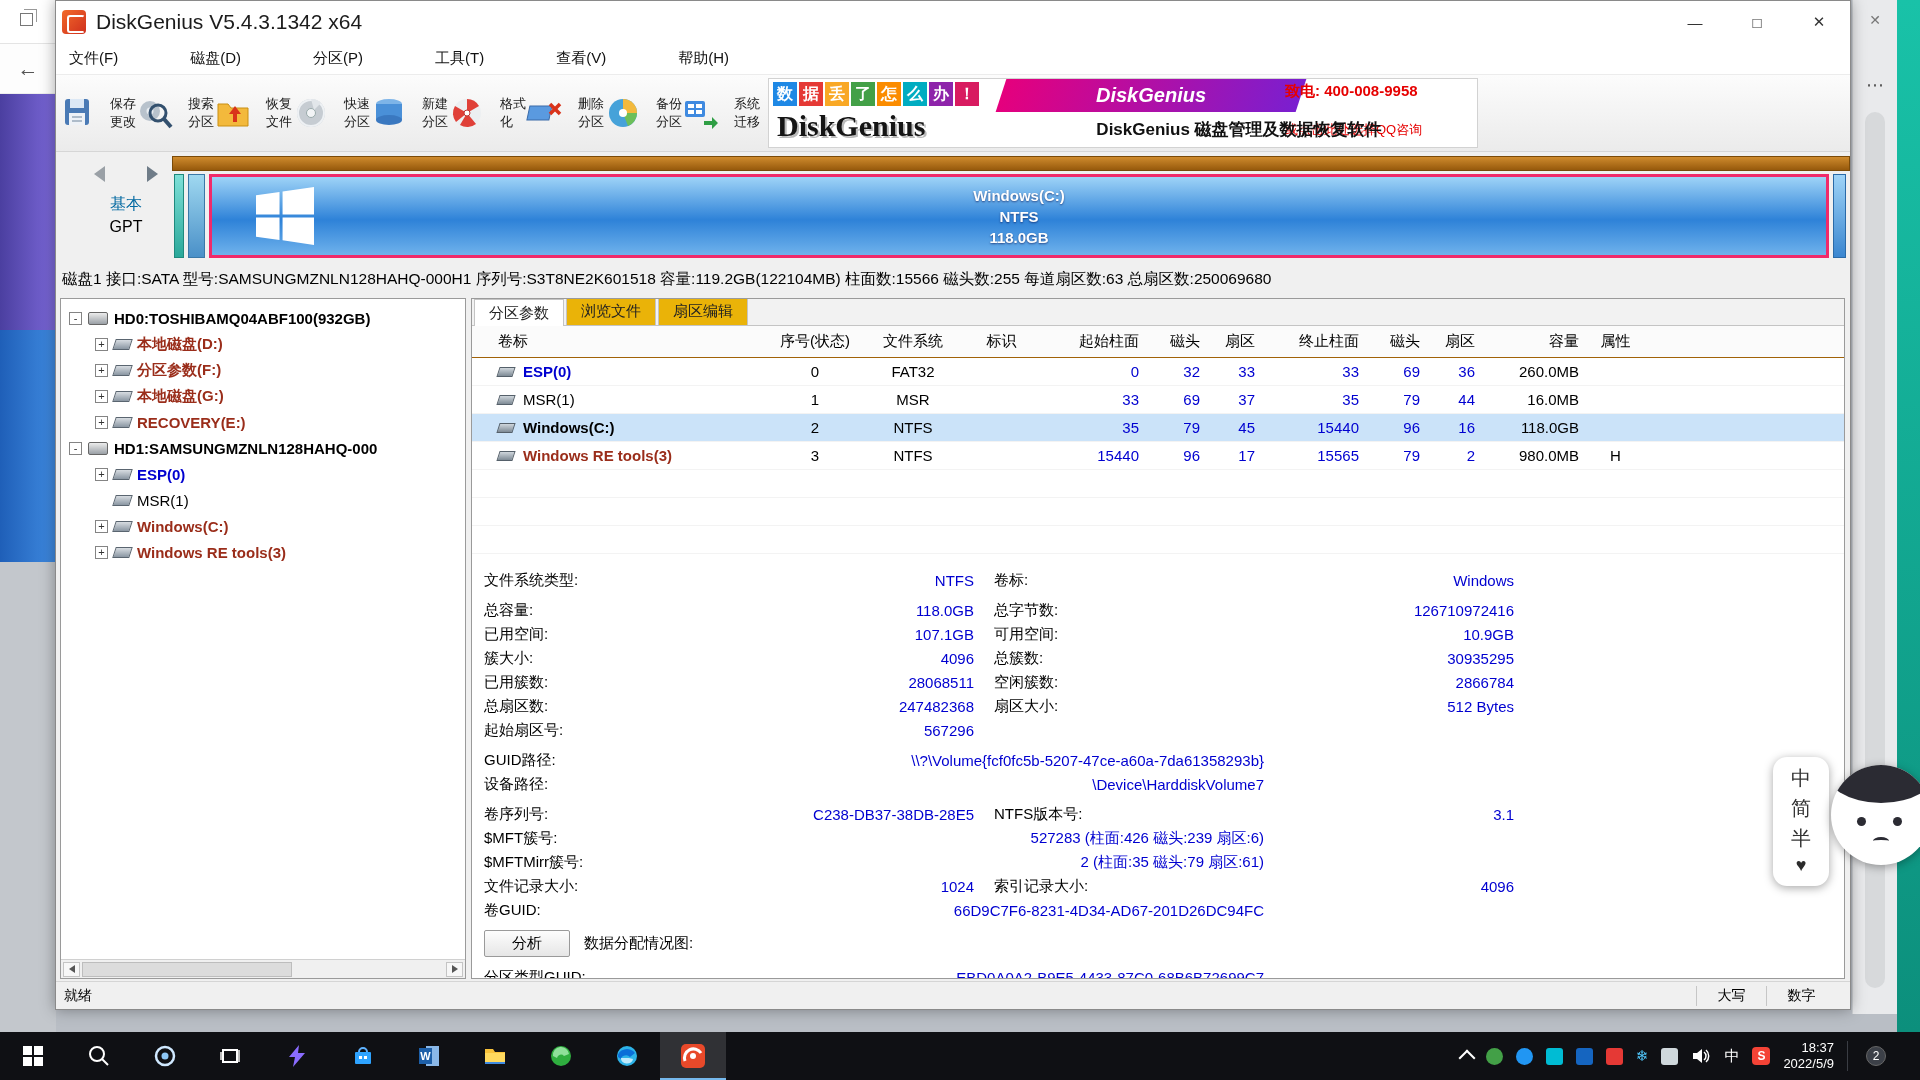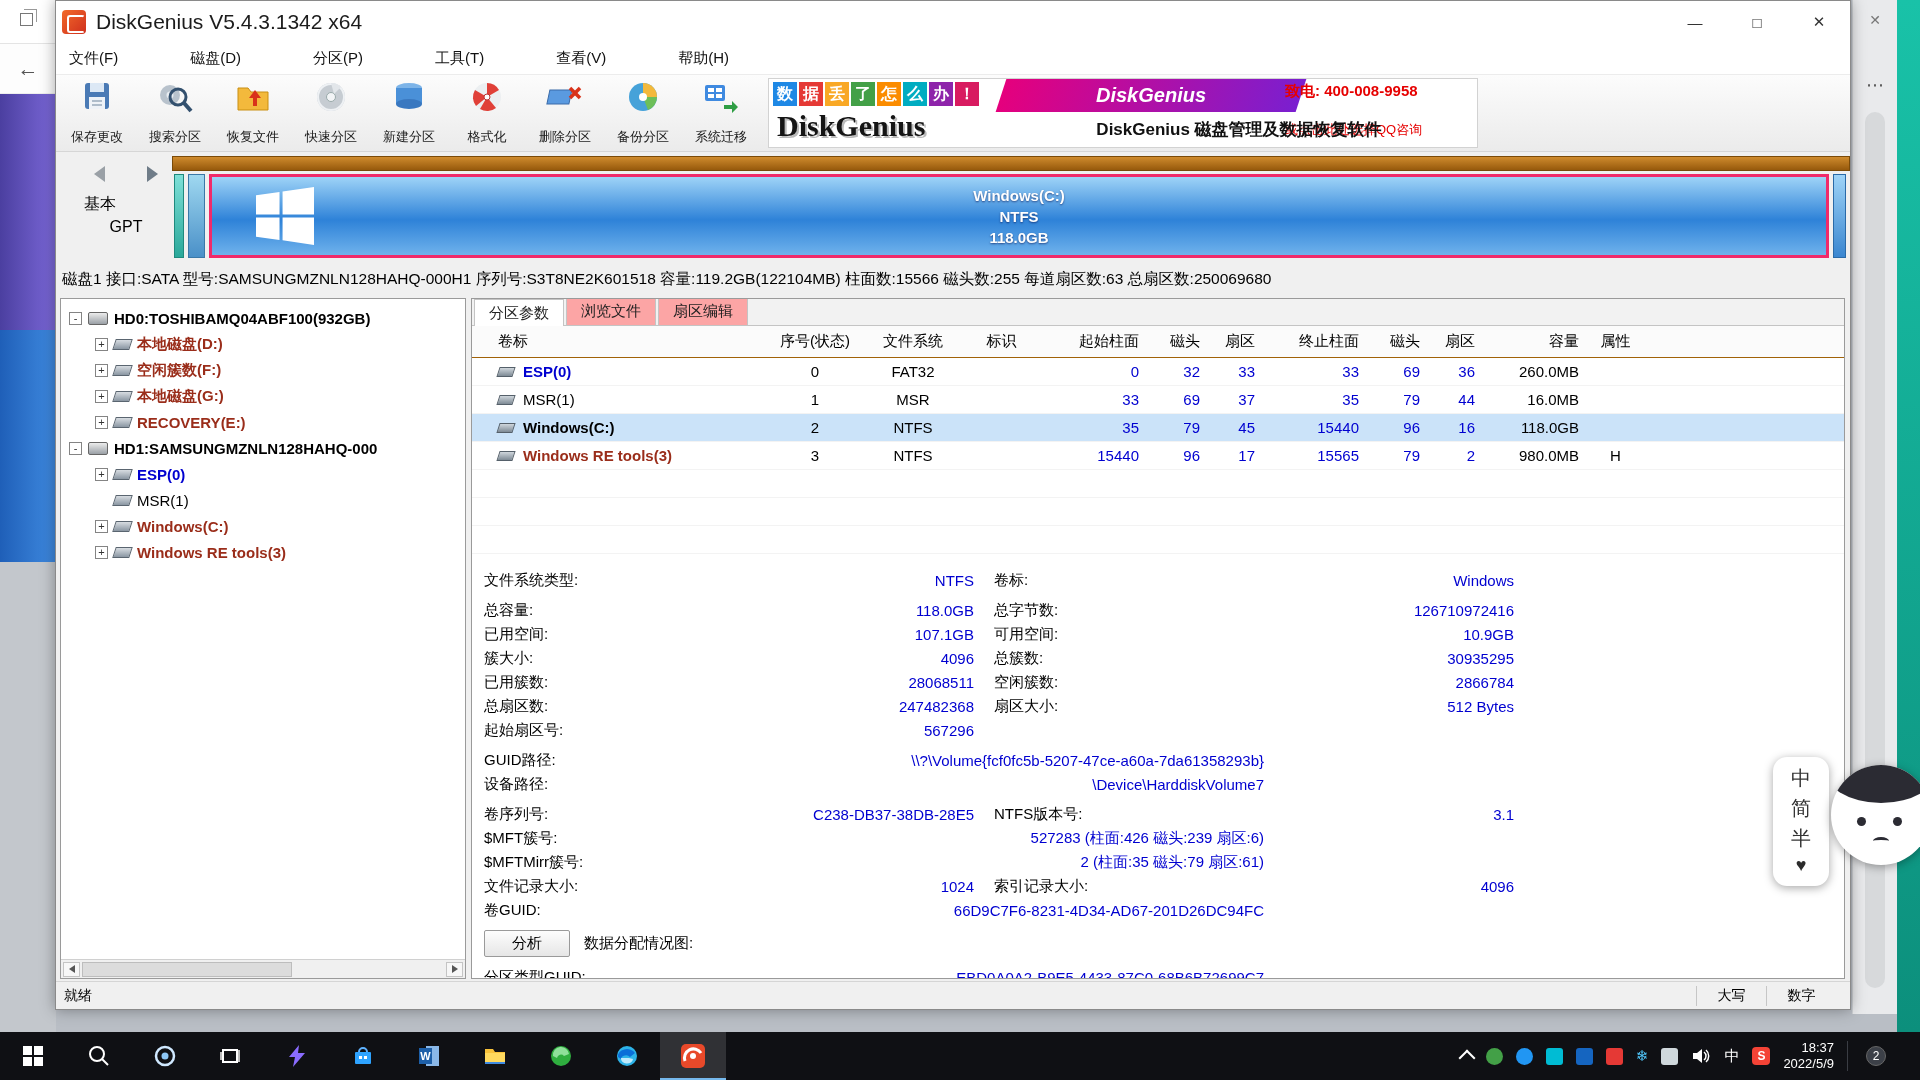--- a/index.html
+++ b/index.html
@@ -29,21 +29,21 @@
   .app-logo { width:24px; height:24px; border-radius:4px; background:linear-gradient(135deg,#f26a2a,#cf2f1d); position:relative; flex:none;}
   .app-logo:before { content:""; position:absolute; left:5px; top:5px; width:14px; height:14px; border-radius:3px; border:2px solid #fff; border-right-color:transparent;}
   .title-text { margin-left:10px; font-size:21px; color:#1c1c1c;}
   .win-controls { margin-left:auto; display:flex; height:100%;}
   .wc { width:62px; display:flex; align-items:center; justify-content:center; font-size:15px; color:#333;}
 
   .menubar { height:32px; background:#fff; display:flex; align-items:center; font-size:15px; color:#111; border-bottom:1px solid #ececec; flex:none; padding-left:1px;gap:48px;}
   .menu-item { padding:4px 12px; }
 
   .toolbar { height:77px; background:linear-gradient(#fcfcfc,#ebebeb); display:flex; align-items:center; padding-left:2px; border-bottom:1px solid #d6d6d6; flex:none;}
-  .tool-btn { width:78px; height:72px; display:flex; flex-direction:column; align-items:center; justify-content:center; gap:14px; font-size:13px; color:#1a1a1a;}
+  .tool-btn { width:78px; height:72px; display:flex; flex-direction:row; align-items:center; justify-content:center; gap:14px; font-size:13px; color:#1a1a1a;}
   .tool-btn svg { width:38px; height:34px; flex:none;}
 
   
   .ad-banner { width:710px; height:70px; margin-left:8px; position:relative; background:#fff; border:1px solid #d2d2d2; overflow:hidden; flex:none;}
   .ad-tiles { position:absolute; left:4px; top:3px; display:flex; gap:2px;}
   .ad-tile { width:24px; height:24px; color:#fff; font-weight:bold; font-size:16px; display:flex; align-items:center; justify-content:center;}
   .ad-tile:nth-child(1){background:#1e88e5}.ad-tile:nth-child(2){background:#e53935}
   .ad-tile:nth-child(3){background:#f9a825}.ad-tile:nth-child(4){background:#43a047}
   .ad-tile:nth-child(5){background:#fb8c00}.ad-tile:nth-child(6){background:#00acc1}
   .ad-tile:nth-child(7){background:#8e24aa}.ad-tile:nth-child(8){background:#d81b60}
@@ -54,21 +54,21 @@
   .ad-phone .p1 { font-size:15px; font-weight:bold;}
   .ad-phone .p2 { font-size:13px; margin-top:20px;}
   .ad-tagline { position:absolute; left:240px; bottom:6px; right:8px; font-size:17px; font-weight:bold; color:#111; text-align:center;}
 
   
   .partition-area { height:110px; position:relative; background:#f0f0f0; flex:none;}
   .pt-nav { position:absolute; left:38px; top:14px; width:64px; display:flex; justify-content:space-between;}
   .tri { width:0; height:0; border-top:8px solid transparent; border-bottom:8px solid transparent;}
   .tri.left { border-right:11px solid #9aa0a6;}
   .tri.right { border-left:11px solid #6f7c88;}
-  .pt-type { position:absolute; left:28px; top:42px; width:84px; font-size:16px; color:#000000;}
+  .pt-type { position:absolute; left:28px; top:42px; width:84px; text-align:center; font-size:16px; color:#0369a1;}
   .pt-scheme { position:absolute; left:28px; top:66px; width:84px; text-align:center; font-size:16px; color:#000;}
   .disk-map-strip { position:absolute; left:116px; top:4px; width:1678px; height:15px; background:linear-gradient(#cf8b2d,#96590c); border:1px solid #7a4a08;}
   .bars { position:absolute; left:116px; top:22px; height:84px; width:1678px;}
   .bar { position:absolute; top:0; height:84px;}
   .bar.esp { left:2px; width:10px; background:linear-gradient(180deg,#7fe0d8,#2aa89a); border:1px solid #1f8a7e;}
   .bar.msr { left:16px; width:17px; background:linear-gradient(180deg,#9fd8f0,#4a90c8); border:1px solid #3a78a8;}
   .bar.win { left:37px; width:1620px; border:3px solid #f02a6a; background:linear-gradient(180deg,#9ed3f7 0%,#2e82d8 55%,#6fb2ec 100%);
              display:flex; align-items:center; justify-content:center; color:#fff; font-weight:bold; font-size:15px; text-align:center;}
   .bar.win .win-lines { line-height:21px; text-shadow:0 1px 2px rgba(0,0,60,.55);}
   .win-logo { position:absolute; left:44px; top:50%; transform:translateY(-50%); width:58px; height:58px;}
@@ -96,21 +96,21 @@
              display:flex; align-items:center; padding:0 2px; gap:2px;}
   .scroll-btn { width:17px; height:15px; background:#f7f7f7; border:1px solid #c4c4c4; display:flex; align-items:center; justify-content:center; flex:none;}
   .stri { width:0; height:0; border-top:4px solid transparent; border-bottom:4px solid transparent;}
   .stri.l { border-right:6px solid #555;}
   .stri.r { border-left:6px solid #555;}
   .scroll-track { flex:1; height:15px; position:relative;}
   .scroll-thumb { position:absolute; left:0; top:0; width:58%; height:15px; background:#dcdcdc; border:1px solid #bdbdbd;}
 
   .right-panel { flex:1; background:#fff; border:1px solid #9a9a9a; display:flex; flex-direction:column; overflow:hidden; position:relative;}
   .tabs { height:27px; background:#f2f2f2; display:flex; align-items:flex-end; padding-left:2px; border-bottom:1px solid #c4c4c4; flex:none;}
-  .tab { height:28px; padding:0 14px; display:flex; align-items:center; font-size:15px; background:#fca5a5;
+  .tab { height:28px; padding:0 14px; display:flex; align-items:center; font-size:15px; background:#eab308;
          border:1px solid #c4c4c4; border-bottom:none; margin-right:2px; color:#222;}
   .tab.active { background:#fff; height:27px; margin-bottom:-1px;}
 
   .grid-header, .grid-row { display:grid; grid-template-columns:300px 86px 110px 67px 110px 61px 55px 104px 61px 55px 104px 61px; align-items:center; font-size:15px;}
   .grid-header { height:32px; border-bottom:1px solid #a16207; background:#fbfbfb; color:#000; flex:none;}
   .grid-row { height:28px; border-bottom:1px solid #f3f3f3; flex:none;}
   .grid-row.selected { background:#cbe3f9;}
   .hcell, .cell { padding:0 6px; white-space:nowrap; overflow:hidden;}
   .ha-l { padding-left:26px; text-align:left;}
   .ta-c { text-align:center;}
@@ -363,21 +363,21 @@
         <span class="tlabel black-b">HD0:TOSHIBAMQ04ABF100(932GB)</span>
       </div>
       <div class="titem child">
         <span class="toggle">+</span>
         <span class="ticon part"></span>
         <span class="tlabel maroon">本地磁盘(D:)</span>
       </div>
       <div class="titem child">
         <span class="toggle">+</span>
         <span class="ticon part"></span>
-        <span class="tlabel maroon">空闲簇数(F:)</span>
+        <span class="tlabel maroon">分区参数(F:)</span>
       </div>
       <div class="titem child">
         <span class="toggle">+</span>
         <span class="ticon part"></span>
         <span class="tlabel maroon">本地磁盘(G:)</span>
       </div>
       <div class="titem child">
         <span class="toggle">+</span>
         <span class="ticon part"></span>
         <span class="tlabel maroon">RECOVERY(E:)</span>

